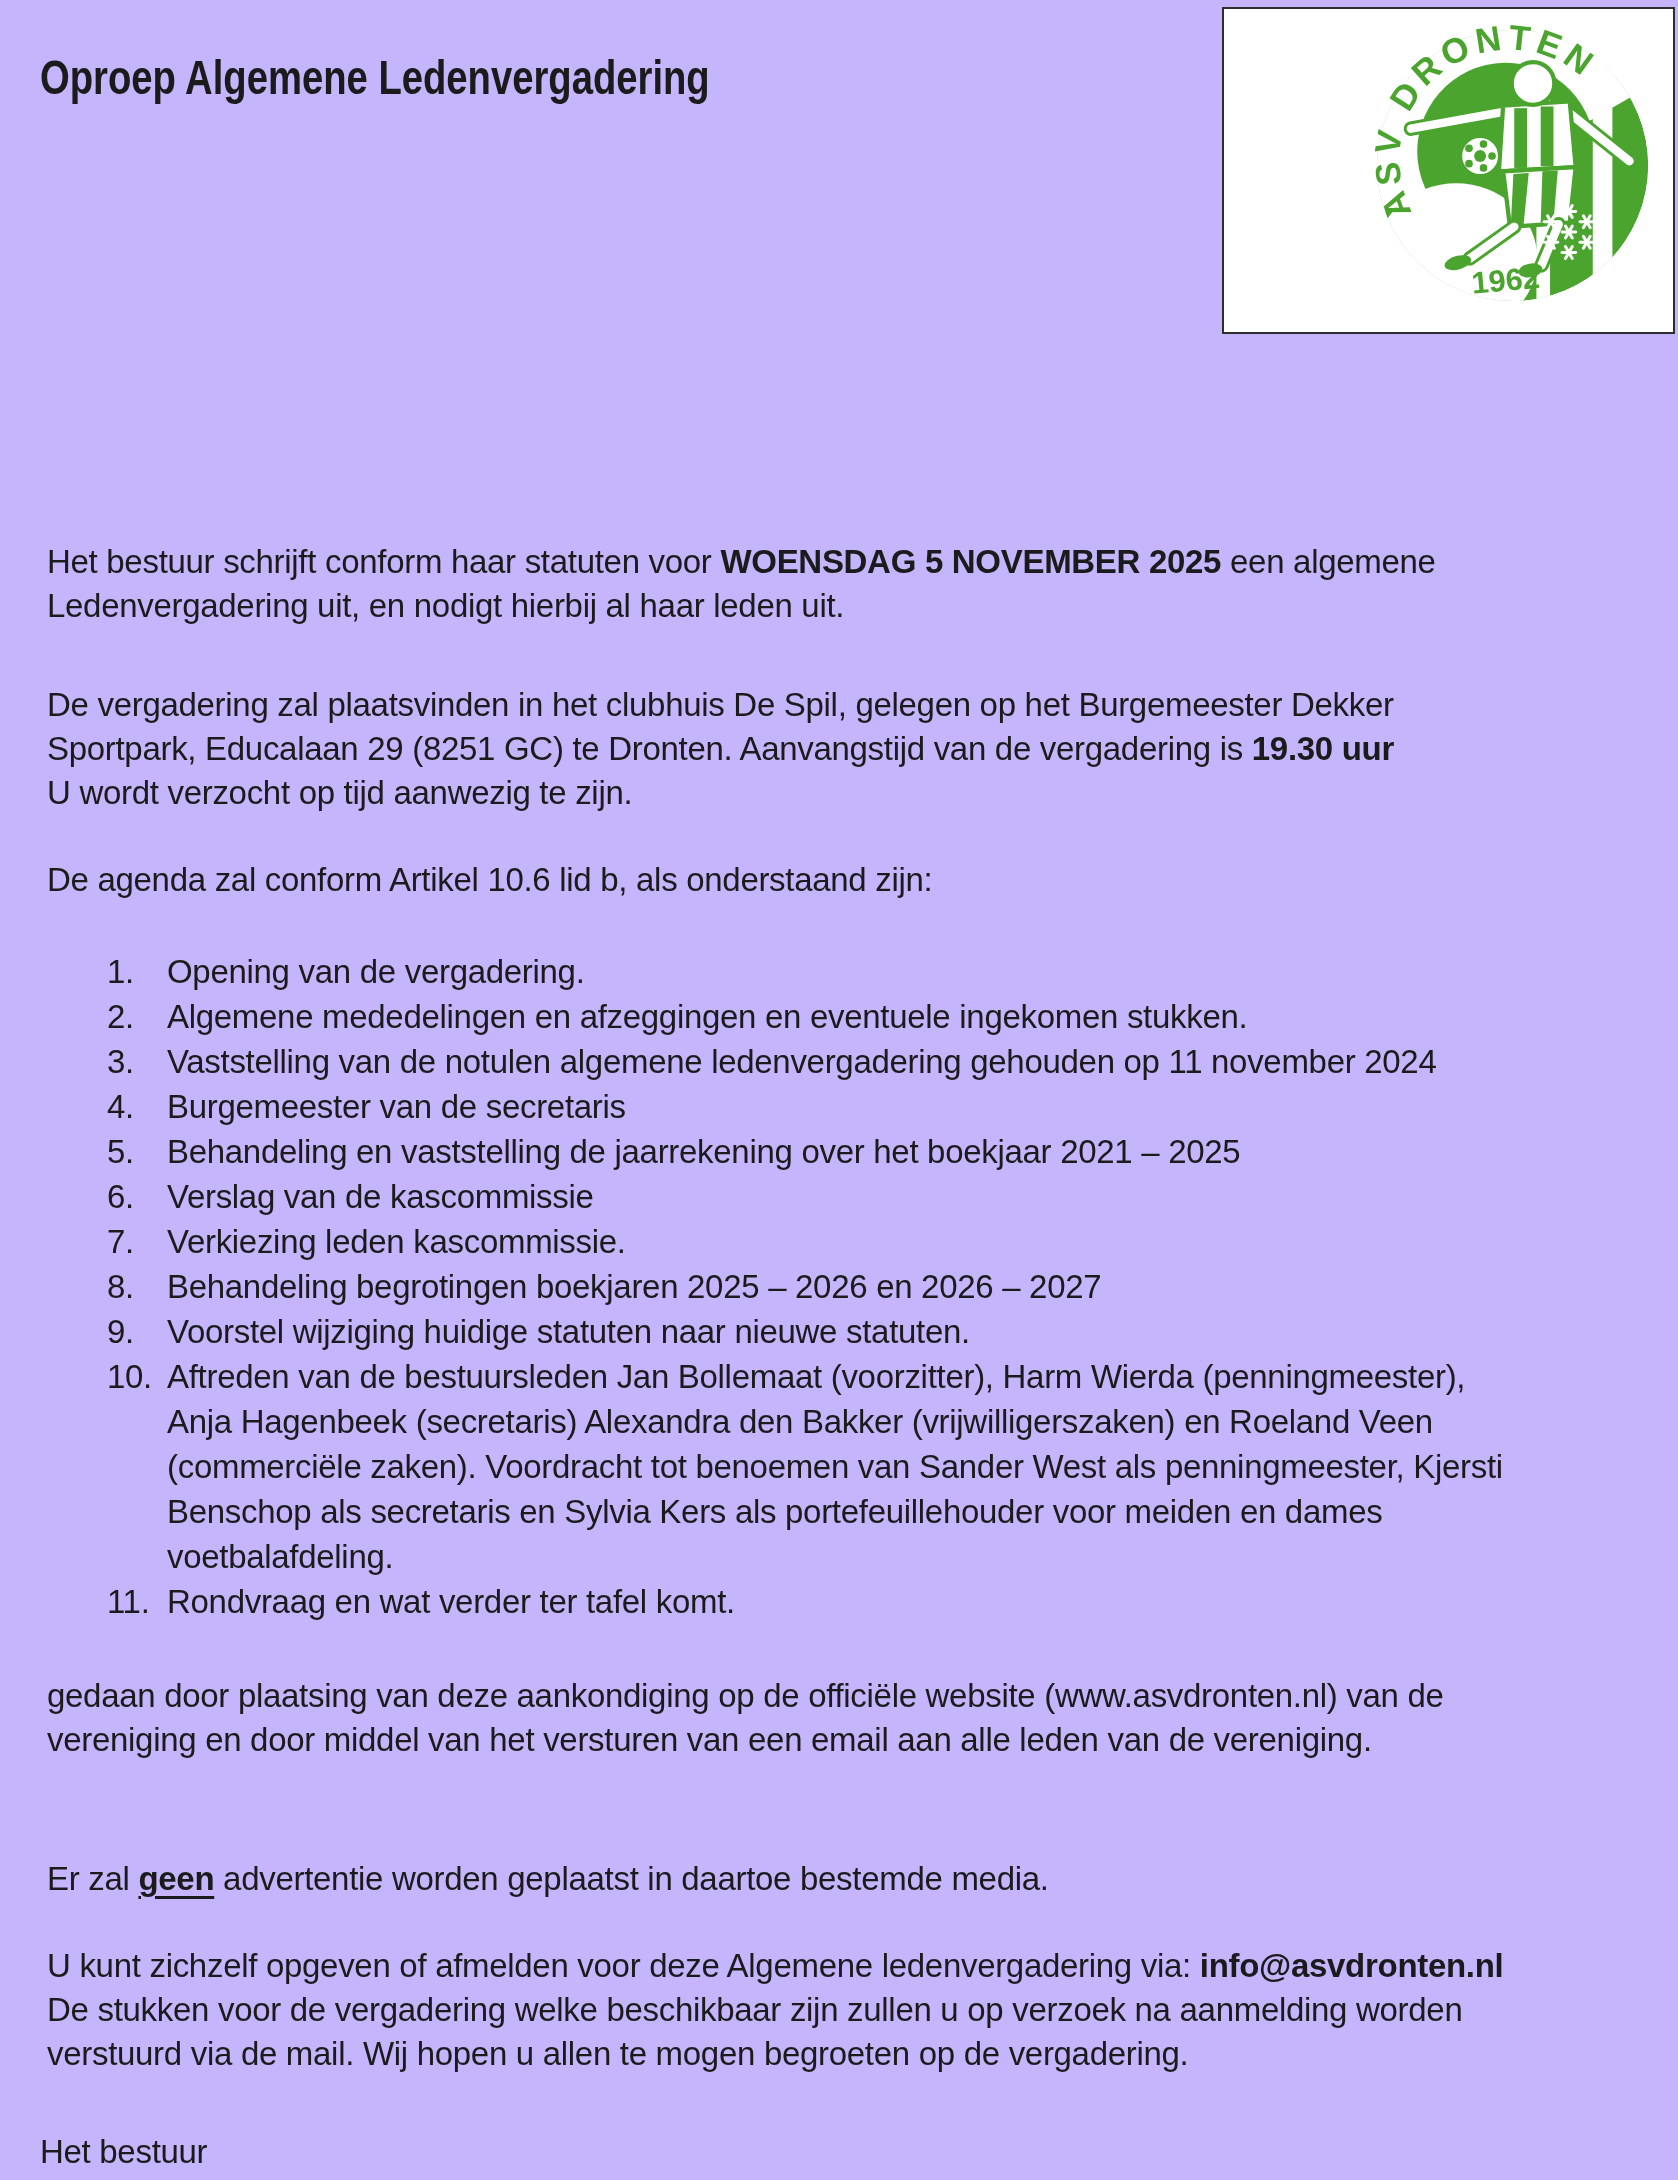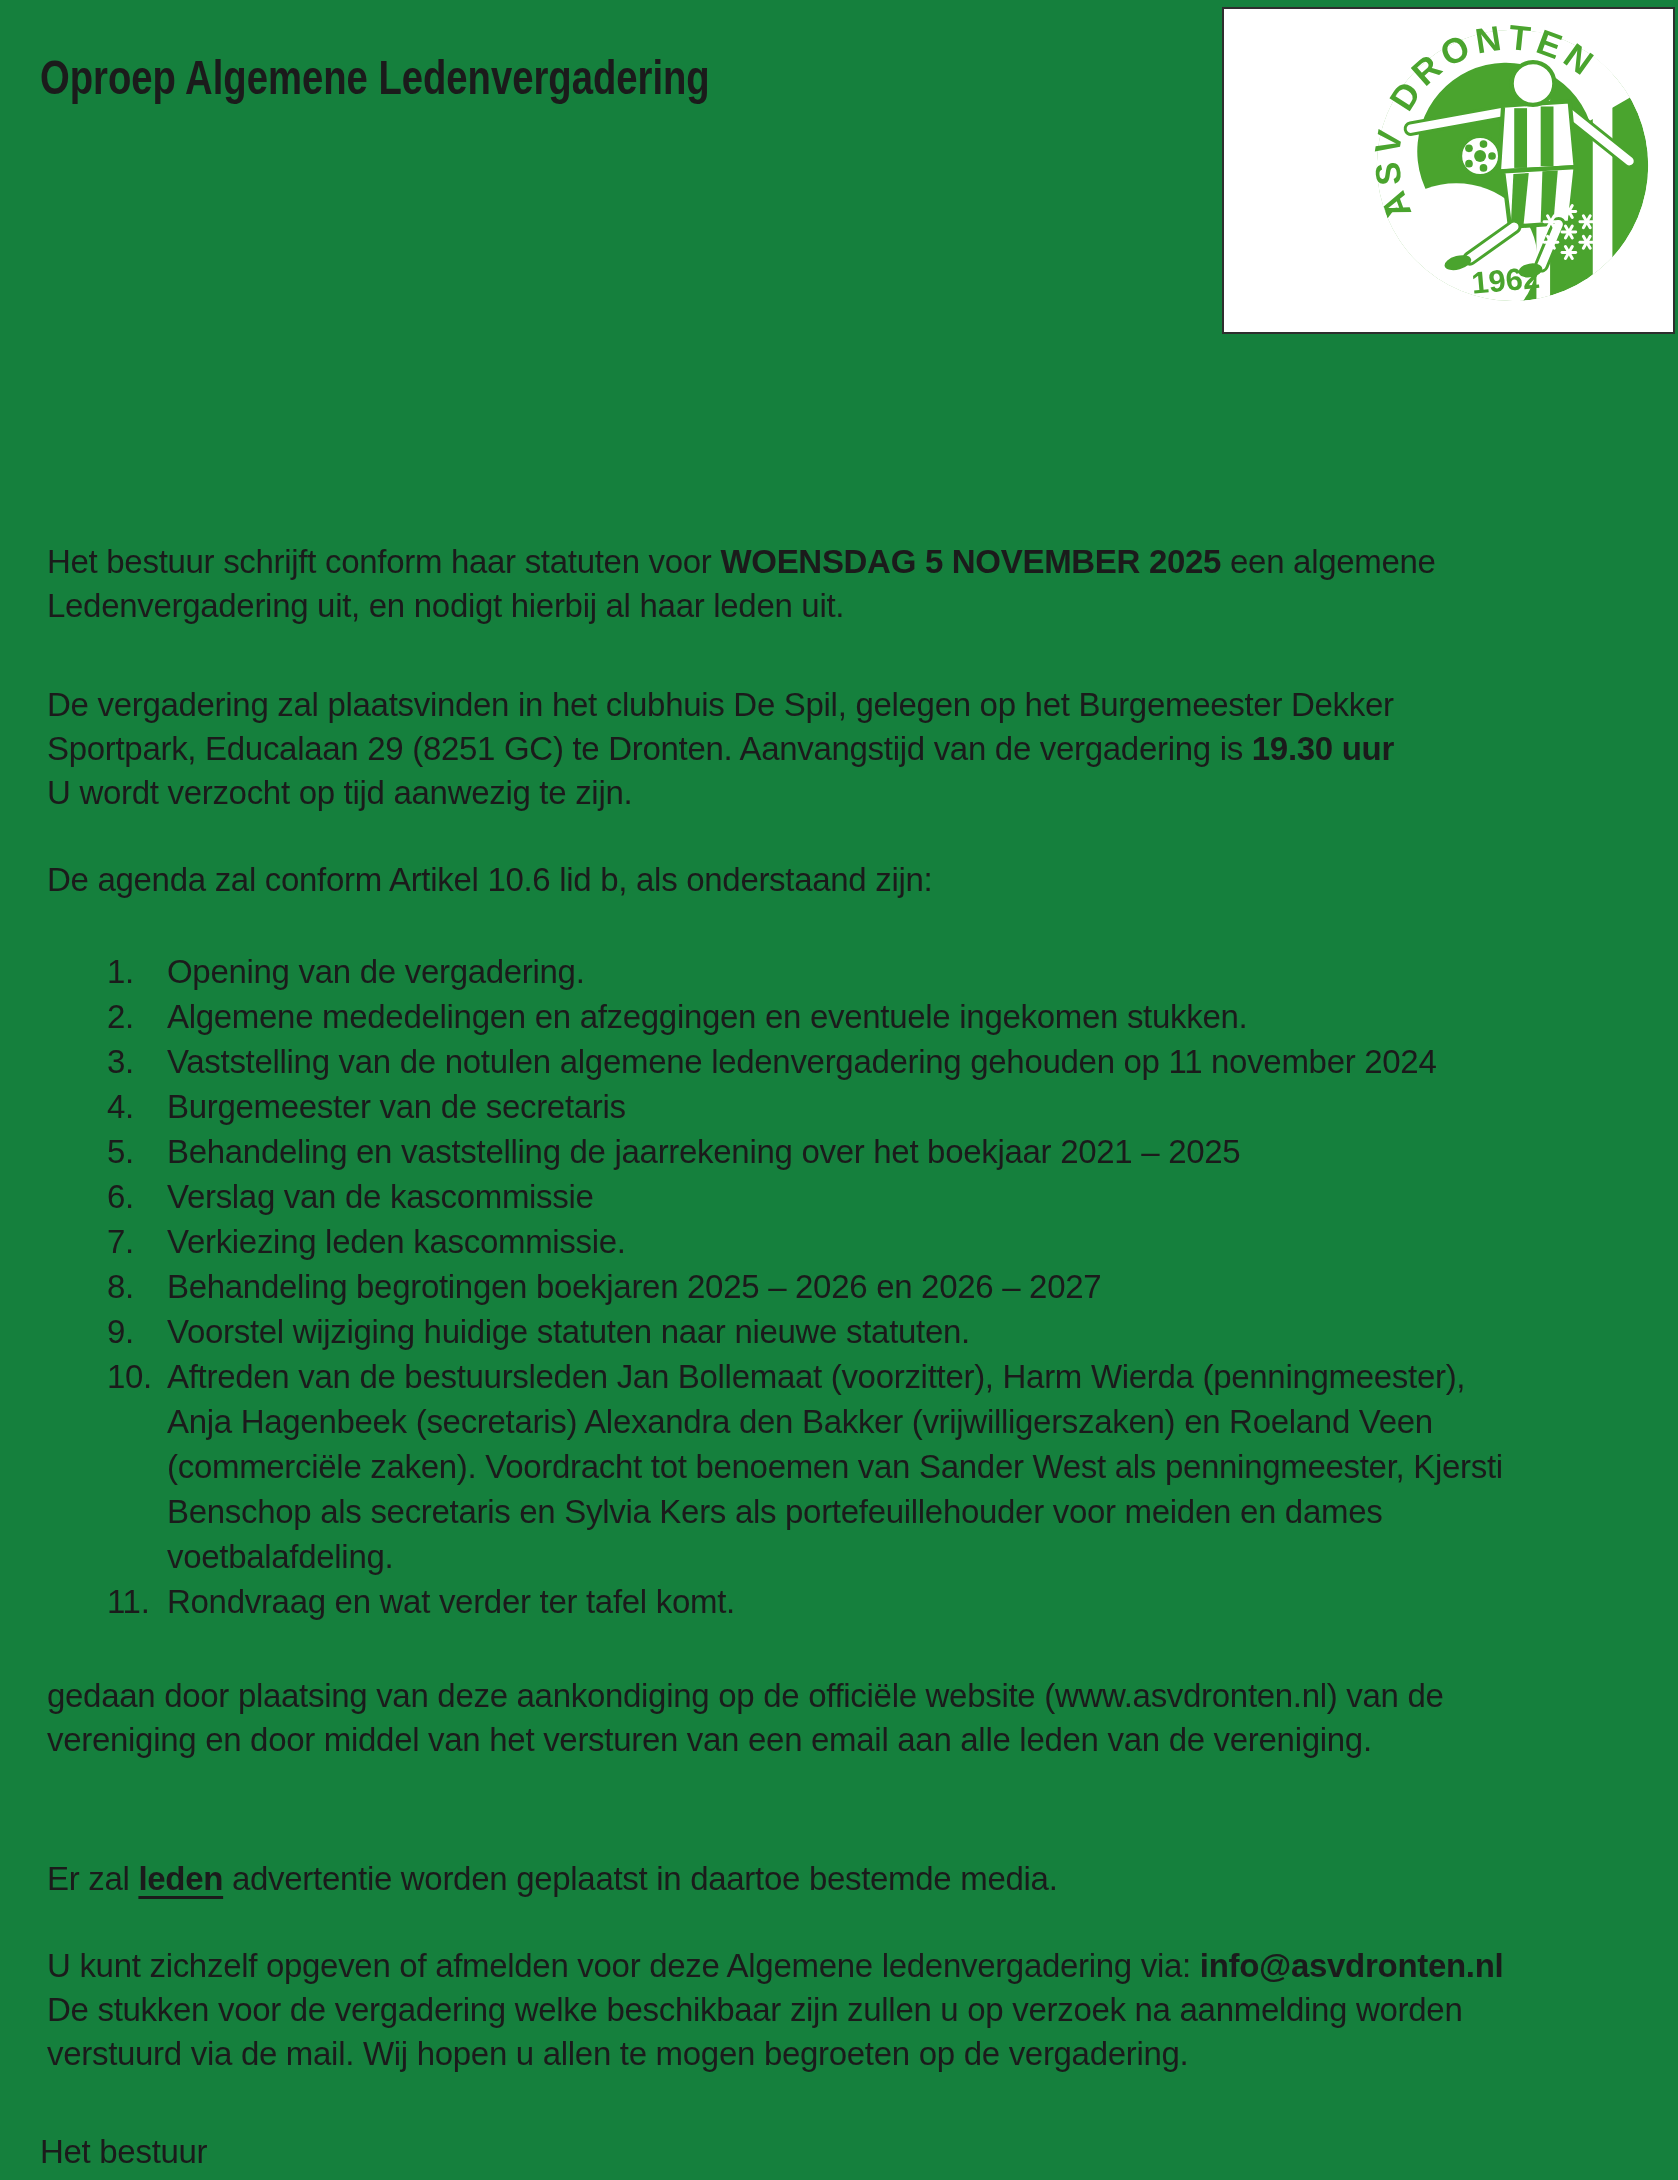--- a/index.html
+++ b/index.html
@@ -1,17 +1,17 @@
 <!DOCTYPE html>
 <html style="font-size:13.6px"><head>
 <meta charset="utf-8">
 <style>
   html,body{margin:0;padding:0;background:#e8e8e8;}
   .page{
-    position:relative;width:1679px;height:2181px;background:#15803d;
+    position:relative;width:1679px;height:2181px;background:#c4b5fd;
     font-family:"Liberation Sans",sans-serif;color:#1b1b1b;overflow:hidden;
   }
   .title{
     position:absolute;left:40px;top:49px;margin:0;
     font-size:49px;font-weight:700;white-space:nowrap;
     transform:scaleX(.78);transform-origin:left top;letter-spacing:0;
   }
   .logo-frame{
     position:absolute;left:1222px;top:6.8px;width:453px;height:327px;
     border:2.6px solid #2e2e2e;box-sizing:border-box;background:#fff;
@@ -150,21 +150,21 @@
       <div class="line item-line"><span>Benschop als secretaris en Sylvia Kers als portefeuillehouder voor meiden en dames</span></div>
       <div class="line item-line"><span>voetbalafdeling.</span></div>
       <div class="line item-line"><span class="num">11.</span><span>Rondvraag en wat verder ter tafel komt.</span></div>
     </div>
 
   <div id="p4" class="block">
       <div class="line"><span>gedaan door plaatsing van deze aankondiging op de officiële website (www.asvdronten.nl) van de</span></div>
       <div class="line"><span>vereniging en door middel van het versturen van een email aan alle leden van de vereniging.</span></div>
     </div>
   <div id="p5" class="block">
-      <div class="line"><span>Er zal </span><span class="b u">leden</span><span> advertentie worden geplaatst in daartoe bestemde media.</span></div>
+      <div class="line"><span>Er zal </span><span class="b u">geen</span><span> advertentie worden geplaatst in daartoe bestemde media.</span></div>
     </div>
   <div id="p6" class="block">
       <div class="line"><span>U kunt zichzelf opgeven of afmelden voor deze Algemene ledenvergadering via: </span><span class="b">info@asvdronten.nl</span></div>
       <div class="line"><span>De stukken voor de vergadering welke beschikbaar zijn zullen u op verzoek na aanmelding worden</span></div>
       <div class="line"><span>verstuurd via de mail. Wij hopen u allen te mogen begroeten op de vergadering.</span></div>
     </div>
 
   <div id="sig" class="block">
     <span>Het bestuur</span>
   </div>

